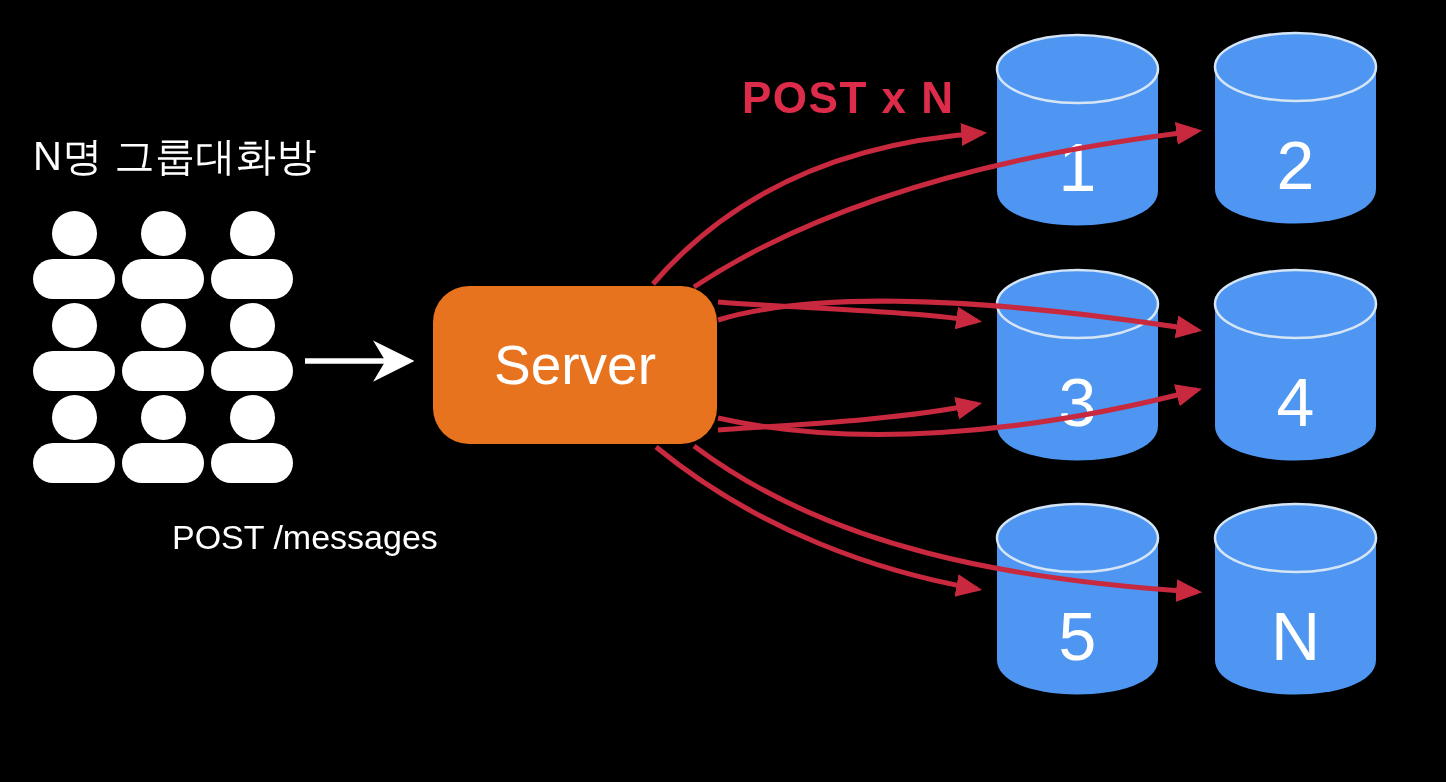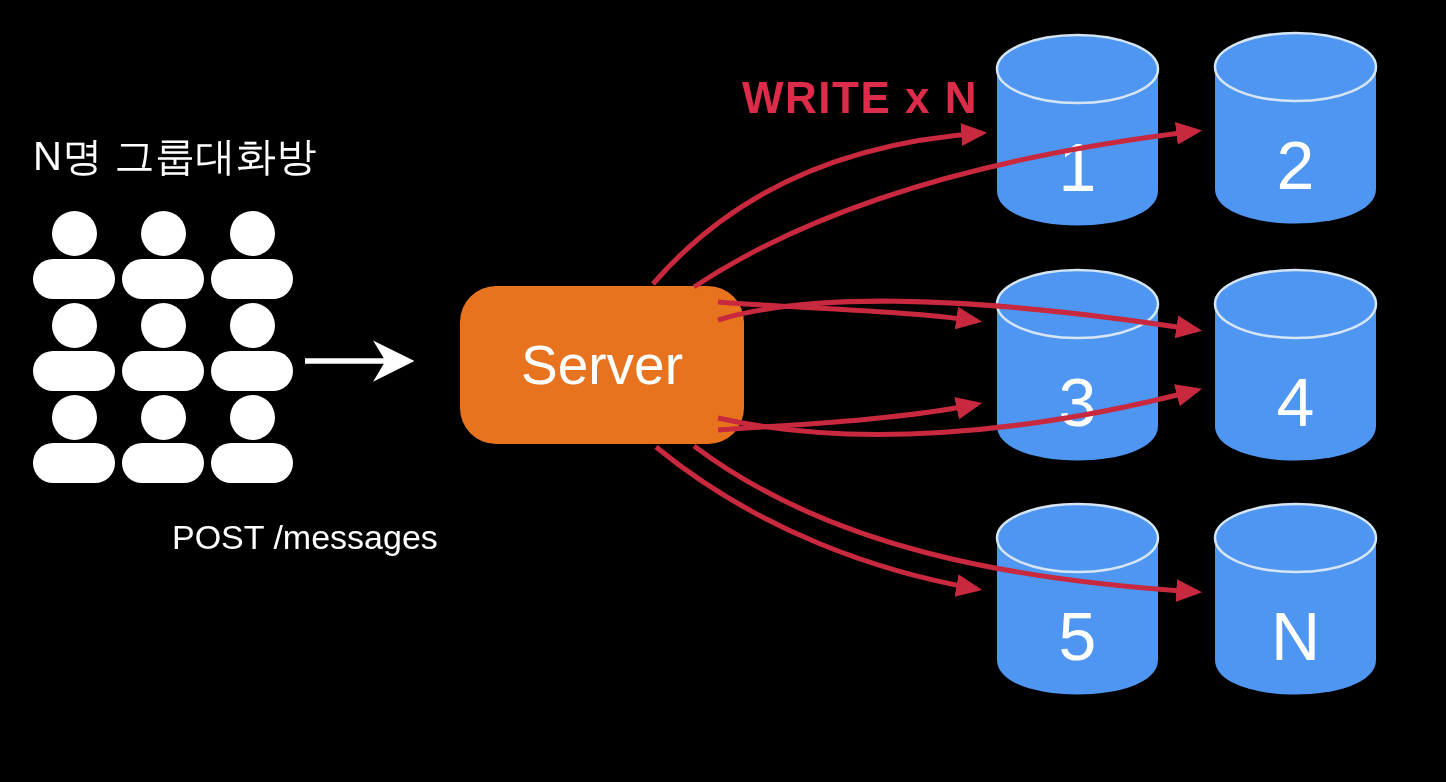--- a/index.html
+++ b/index.html
@@ -35,21 +35,20 @@
     color: var(--write-red, #dc2c4a); font-size: 44px; font-weight: bold;
     letter-spacing: 1.5px; line-height: 1;
   }
   .server {
     position: absolute; left: 433px; top: 286px;
     width: 284px; height: 158px;
     border-radius: 36px;
     background: var(--server-orange, #e8731e);
     display: flex; align-items: center; justify-content: center;
     z-index: 1;
-    margin-left: 27px;
   }
   .server .server-text { color: var(--text-white, #fff); font-size: 55px; line-height: 1; }
   .db { position: absolute; width: 165px; height: 195px; z-index: 2; }
   .cyl { position: absolute; left: 0; top: 0; width: 165px; height: 195px; overflow: visible; display: block; }
   .cyl-body { fill: var(--db-blue, #4e96f1); }
   .cyl-top { fill: var(--db-blue, #4e96f1); stroke: var(--db-top-stroke, #d6e5f6); stroke-width: 2.5; }
   .db-label {
     position: absolute; left: 0; top: 99px; width: 100%;
     text-align: center; color: var(--text-white, #fff);
     font-size: 68px; line-height: 70px;
@@ -101,21 +100,21 @@
         <div class="torso"></div>
       </div>
       <div class="person">
         <div class="head"></div>
         <div class="torso"></div>
       </div>
     </div>
 
   <div class="post-label">POST /messages</div>
 
-  <div class="write-label">WRITE x N</div>
+  <div class="write-label">POST x N</div>
 
   <div class="server">
     <span class="server-text">Server</span>
   </div>
 
   <div class="db" style="left:995px; top:33px">
     <svg class="cyl" viewBox="0 0 165 195">
       <path class="cyl-body" d="M2,36 V158 C2,204 163,204 163,158 V36 Z"></path>
       <ellipse class="cyl-top" cx="82.5" cy="36" rx="80.5" ry="34"></ellipse>
     </svg>

